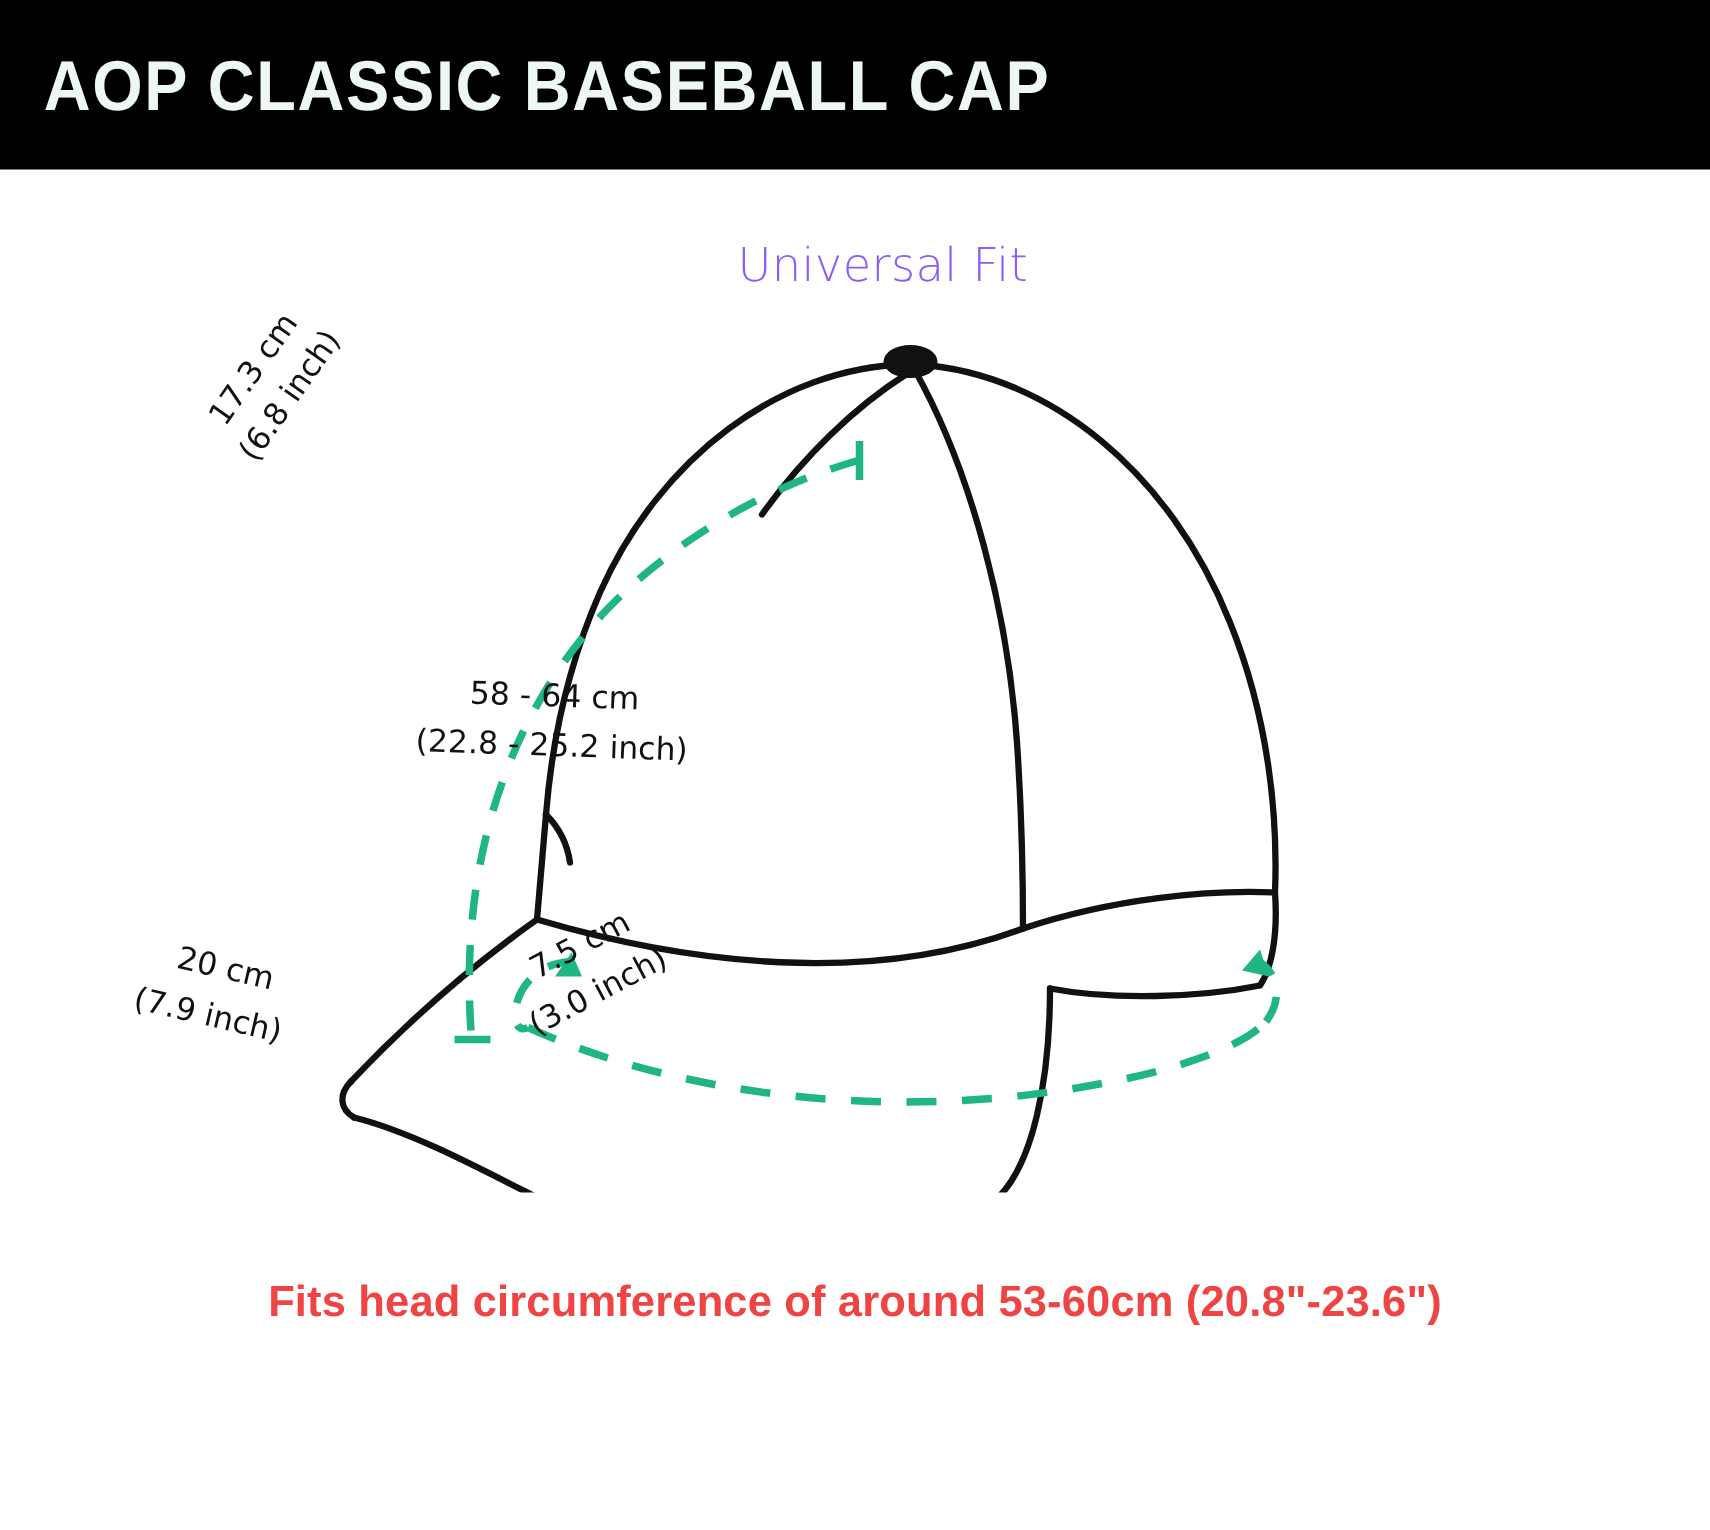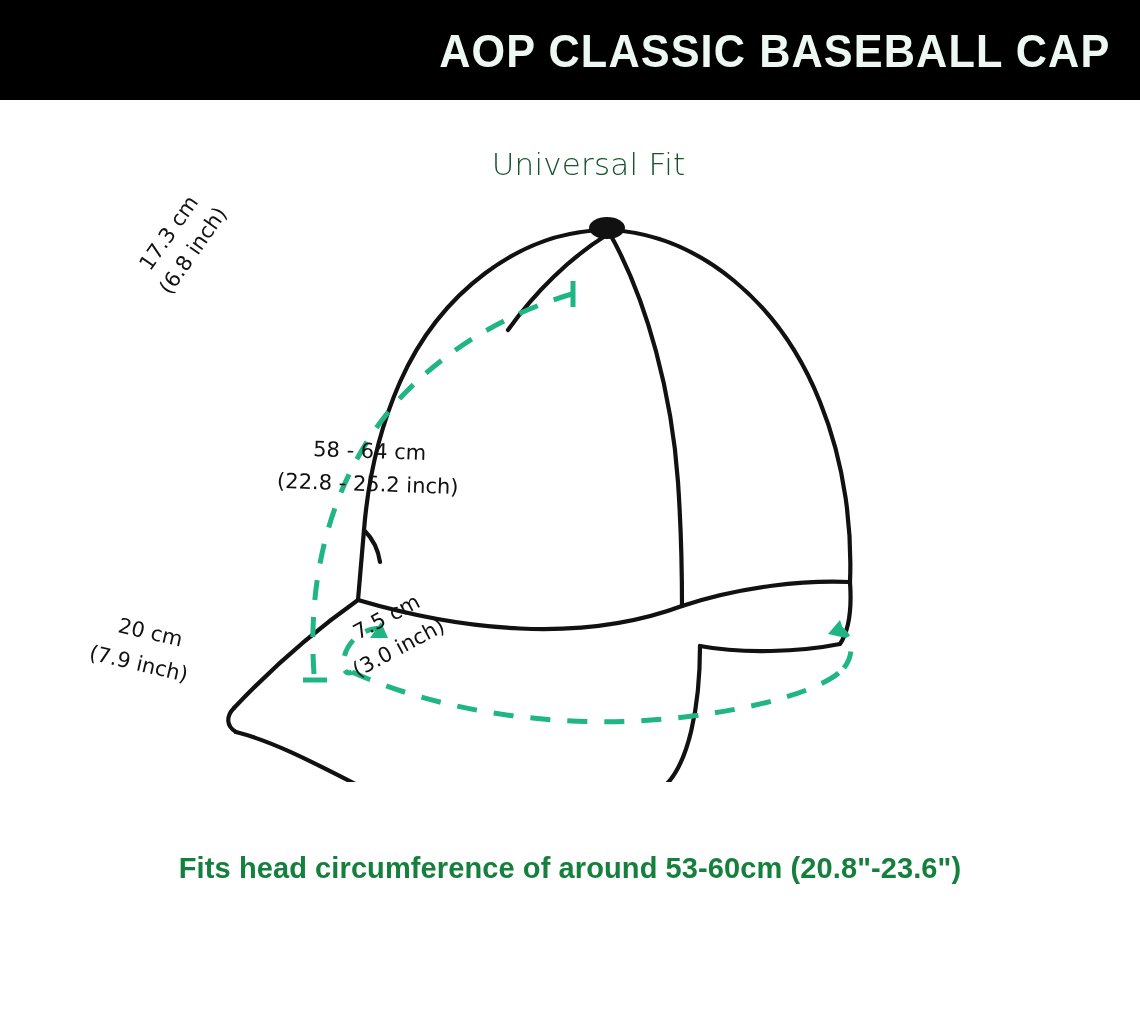--- a/index.html
+++ b/index.html
@@ -11,25 +11,25 @@
     width: 1140px;
     height: 1020px;
     font-family: "Liberation Sans", sans-serif;
     overflow: hidden;
     position: relative;
   }
 
   
   .header-bar {
     width: 1140px;
-    height: 100px;
+    height: 113px;
     background: #000000;
     display: flex;
     align-items: center;
-    justify-content: flex-end;
+    justify-content: flex-start;
     box-sizing: border-box;
   }
   .header-title {
     color: #eef8f3;
     font-family: "Liberation Sans Narrow", "Liberation Sans", sans-serif;
     font-size: 47px;
     font-weight: bold;
     letter-spacing: 1.2px;
     transform: scaleX(0.92);
     white-space: nowrap;
@@ -39,21 +39,21 @@
   .subtitle-wrap {
     width: 1140px;
     text-align: center;
     margin-top: 46px;
   }
   .subtitle {
     display: inline-block;
     font-family: "DejaVu Sans", sans-serif;
     font-size: 31px;
     font-weight: 300;
-    color: #14532d;
+    color: #8b5cf6;
     letter-spacing: 0.2px;
     margin-left: 37px;
   }
 
   
   .diagram-wrap {
     width: 1140px;
     height: 600px;
     position: relative;
   }
@@ -67,21 +67,21 @@
   .notes {
     position: absolute;
     left: 0;
     top: 852px;
     width: 1140px;
     text-align: center;
   }
   .note-line {
     font-family: "Liberation Sans Narrow", "Liberation Sans", sans-serif;
     font-weight: bold;
-    color: #15803d;
+    color: #ef4444;
     white-space: nowrap;
   }
   .note-primary {
     font-size: 29px;
     letter-spacing: 0.1px;
   }
   .note-secondary {
     font-size: 27px;
     margin-top: 23px;
     letter-spacing: 0.1px;

